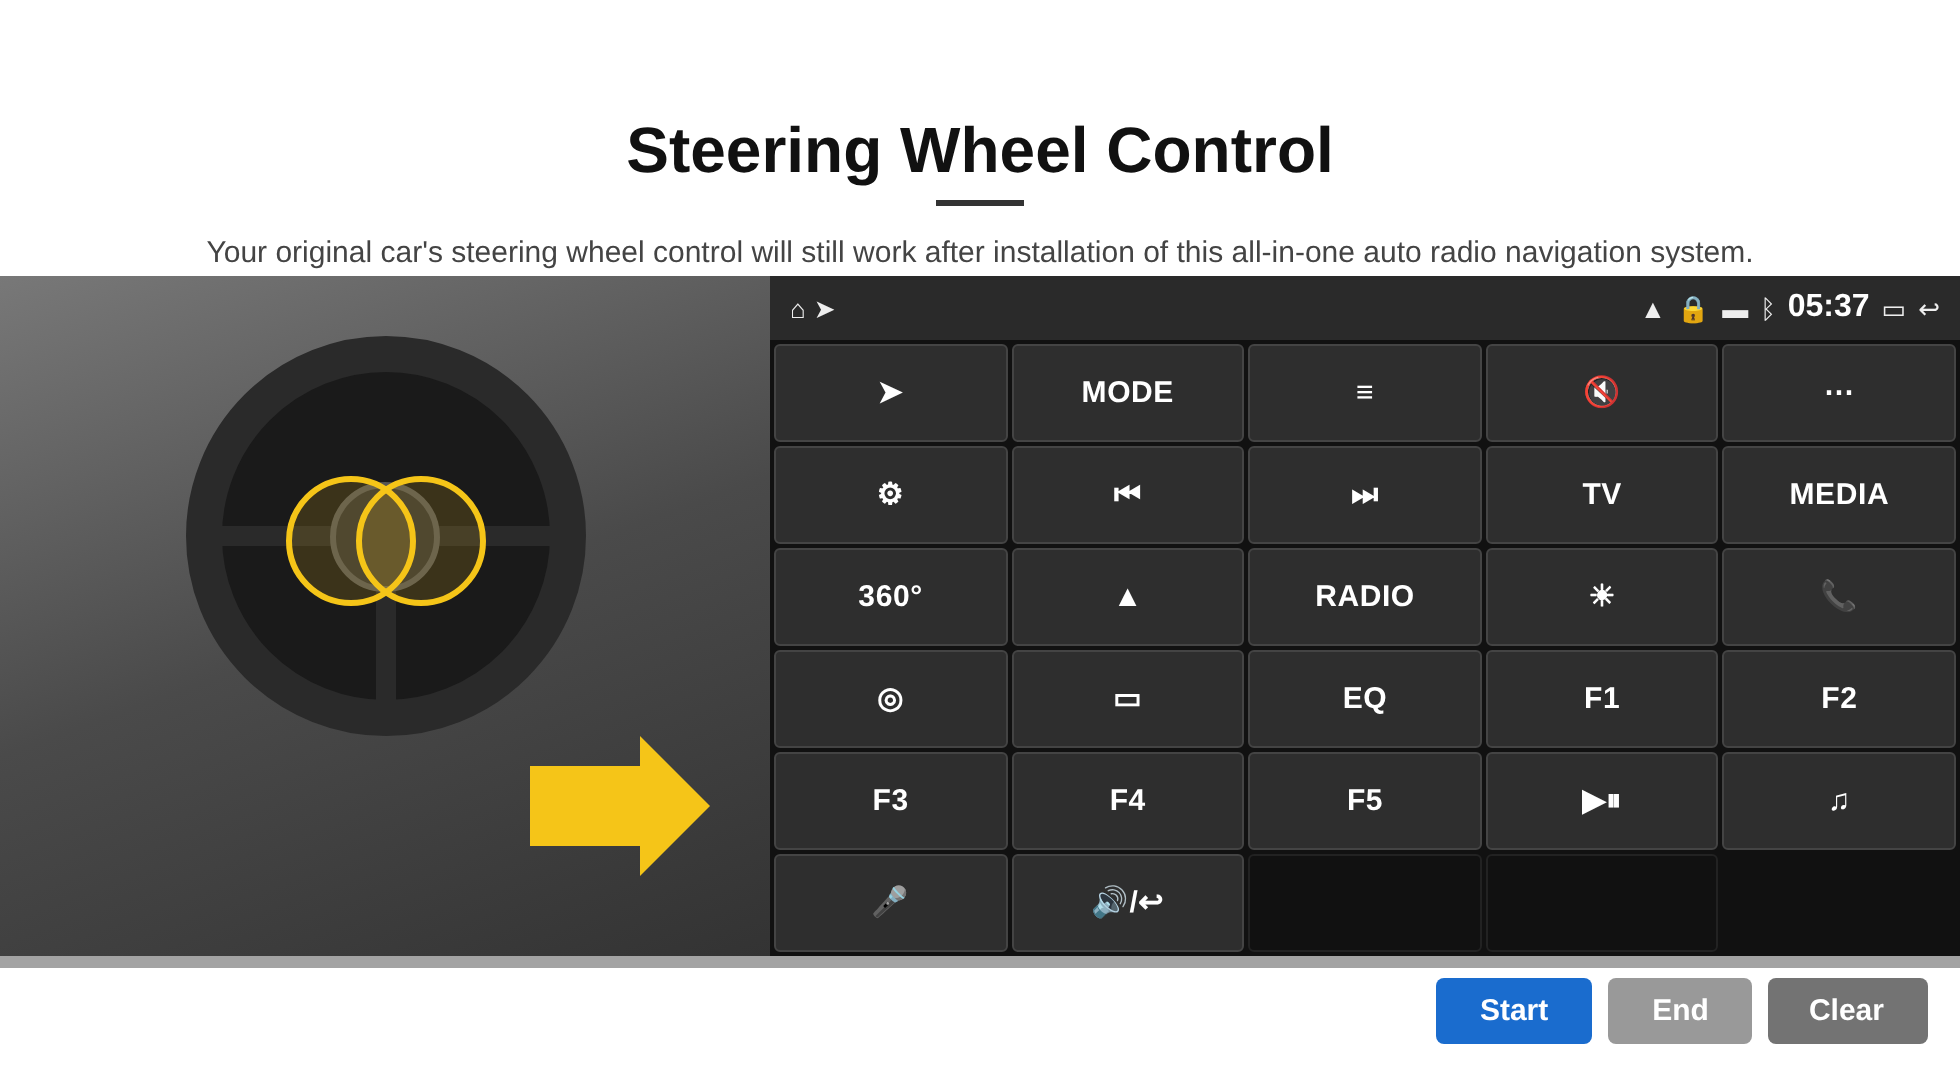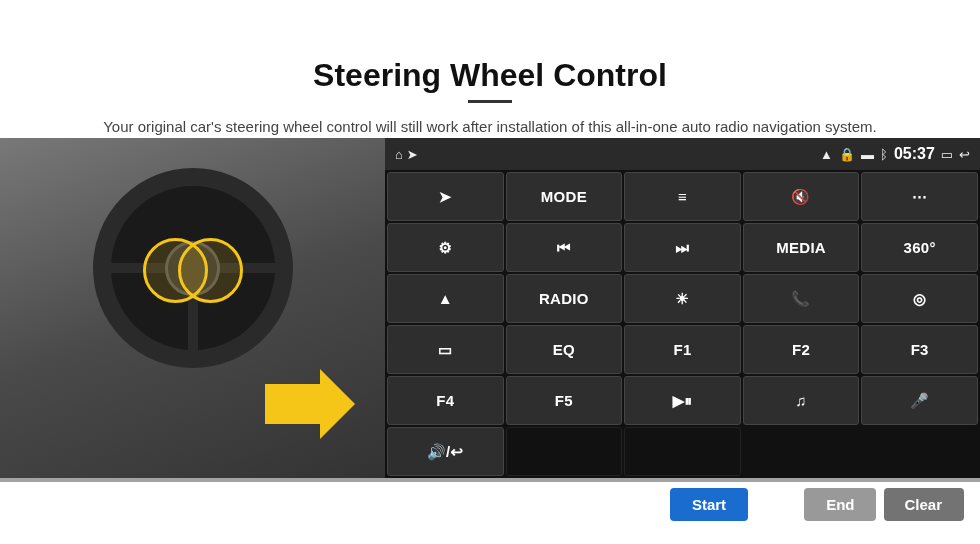--- a/index.html
+++ b/index.html
@@ -198,41 +198,40 @@
 
     
     .bottom-bar {
       background: #fff;
       height: 48px;
       display: flex;
       align-items: center;
       justify-content: flex-end;
       padding: 0 16px;
       gap: 8px;
-      border-top: 4px solid #a3a3a3;
+      border-top: 6px solid #a3a3a3;
     }
 
     .action-btn {
       padding: 8px 22px;
       font-size: 15px;
       font-weight: bold;
       border-radius: 4px;
       border: none;
       cursor: pointer;
     }
 
     .btn-start {
       background: #1a6cce;
       color: #fff;
     }
 
     .btn-end {
       background: #999;
       color: #fff;
-      margin-left: 48px;
     }
 
     .btn-clear {
       background: #737373;
       color: #fff;
       padding-left: 20px;
     }
 
     .dashboard-bg {
       position: absolute;
@@ -317,20 +316,23 @@
         <div class="ctrl-btn">
           <span class="icon-sym">⚙</span>
         </div>
         <div class="ctrl-btn">
           <span class="icon-sym">⏮</span>
         </div>
         <div class="ctrl-btn">
           <span class="icon-sym">⏭</span>
         </div>
         <div class="ctrl-btn">
+          <span class="icon-sym">TV</span>
+        </div>
+        <div class="ctrl-btn">
           <span class="icon-sym">MEDIA</span>
         </div>
         <div class="ctrl-btn">
           <span class="icon-sym">360°</span>
         </div>
         <div class="ctrl-btn">
           <span class="icon-sym">▲</span>
         </div>
         <div class="ctrl-btn">
           <span class="icon-sym">RADIO</span>

